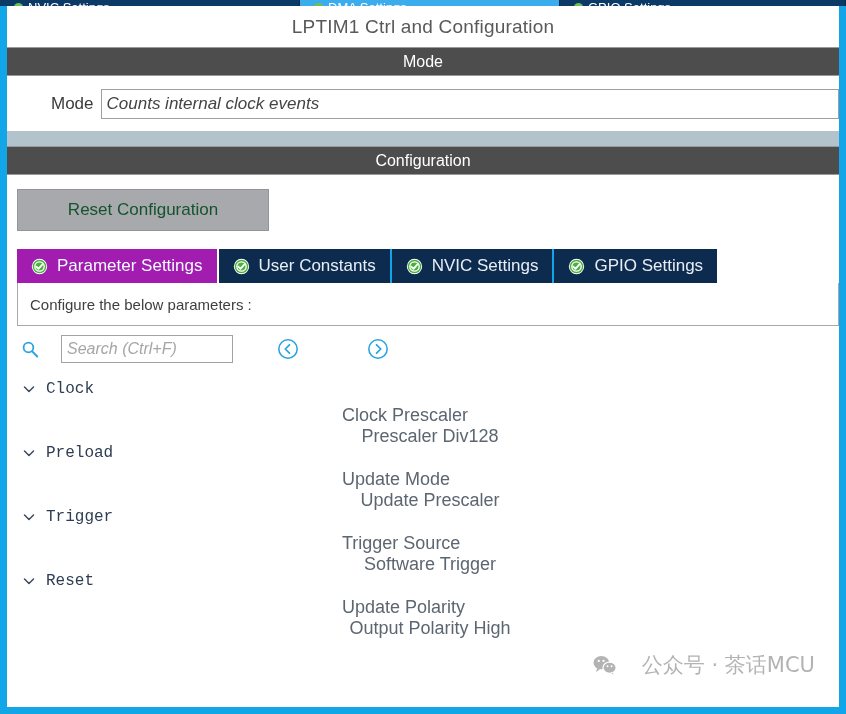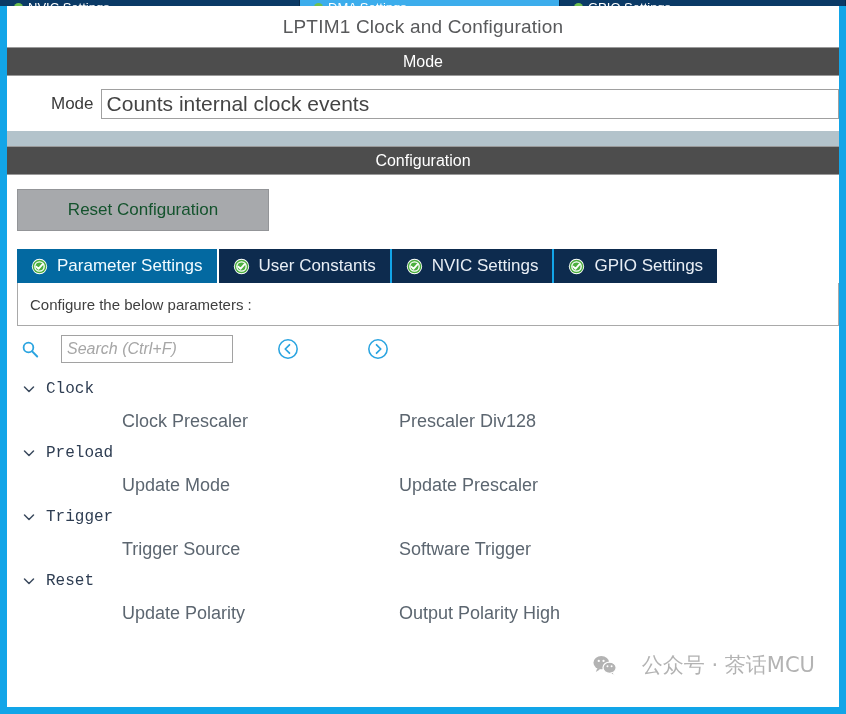--- a/index.html
+++ b/index.html
@@ -102,23 +102,24 @@
   }
   .mode-field {
     flex: 1;
     height: 30px;
     box-sizing: border-box;
     border: 1px solid #a0a0a0;
     background: #ffffff;
     display: flex;
     align-items: center;
     padding-left: 5px;
-    font-size: 21px;
+    font-size: 17px;
     color: #444444;
     margin-right: 0;
+    font-style: italic;
   }
 
   .spacer-band {
     height: 15px;
     background: #b3c3cb;
     flex: none;
   }
 
   .config-body {
     background: #ffffff;
@@ -155,21 +156,21 @@
     font-size: 17px;
     box-sizing: border-box;
     background: #0d2b4e;
     color: #e8eef5;
     border-right: 2px solid #12a5e8;
     white-space: nowrap;
     cursor: pointer;
   }
   .tab:last-child { border-right: none; }
   .tab.active {
-    background: #0369a1;
+    background: #a21caf;
     color: #f2fbff;
     border-right: 2px solid #ffffff;
   }
   .check-icon {
     width: 17px; height: 17px; flex: none;
   }
 
   
   .param-note {
     margin: 0 0 0 10px;
@@ -231,20 +232,21 @@
     font-family: Liberation Mono, monospace;
   }
   .chev { width: 16px; height: 16px; margin-right: 9px; flex: none; }
   .prow {
     display: flex;
     align-items: center;
     height: 32px;
     font-size: 18px;
     color: #5c6670;
     cursor: pointer;
+    flex-direction: column;
   }
   .pname { width: 378px; padding-left: 101px; box-sizing: border-box; }
   .pval  { flex: 1; }
 
   
   .watermark {
     position: absolute;
     right: 24px;
     bottom: 28px;
     display: flex;
@@ -270,21 +272,21 @@
     <span>DMA Settings</span>
   </div>
   <div class="bg-tab" style="flex:1">
     <span class="bdot"></span>
     <span>GPIO Settings</span>
   </div>
 </div>
 
 <div class="dialog">
 
-  <div class="titlebar">LPTIM1 Clock and Configuration</div>
+  <div class="titlebar">LPTIM1 Ctrl and Configuration</div>
 
   <div class="section-bar">Mode</div>
 
   <div class="mode-area">
     <div class="mode-row">
       <span class="mode-label">Mode</span>
       <div class="mode-field">Counts internal clock events</div>
     </div>
   </div>
 

